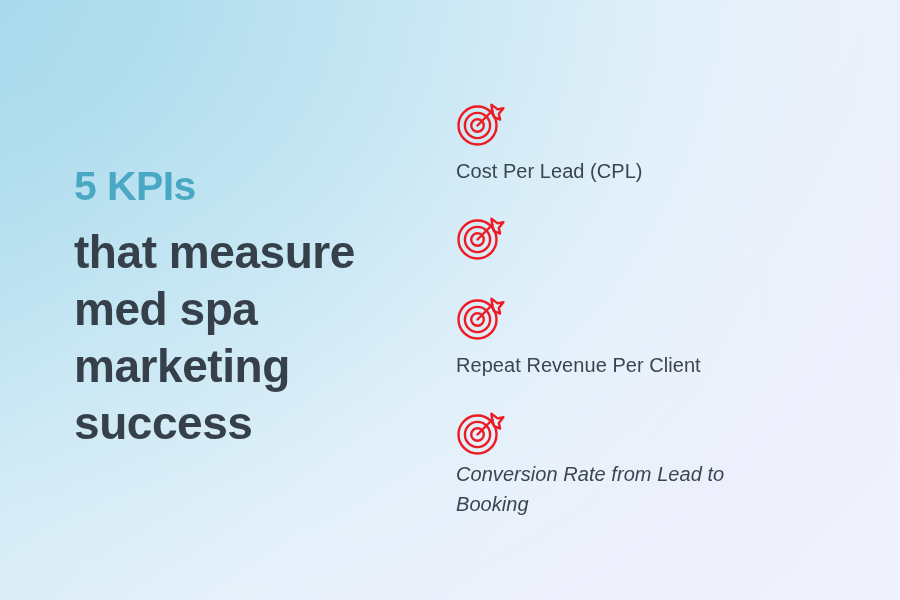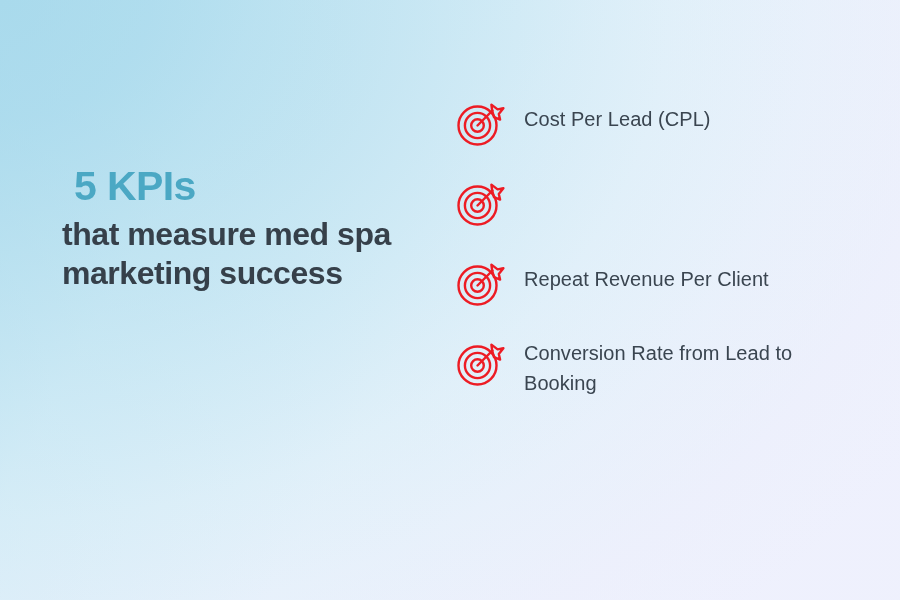--- a/index.html
+++ b/index.html
@@ -60,44 +60,46 @@
     display: block;
     font-size: 41px;
     line-height: 1.02;
     font-weight: bold;
     letter-spacing: -0.6px;
     color: #4ba8c4;
     margin: 0 0 7px 16px;
   }
   .headline-main {
     display: block;
-    font-size: 32px;
+    font-size: 46px;
     line-height: 1.24;
     font-weight: bold;
     letter-spacing: -0.45px;
     color: #36404a;
-    margin: 4px;
+    margin: 16px;
   }
 
   
   .kpi-list {
     position: absolute;
     left: 456px;
     top: 96px;
     width: 400px;
     z-index: 3;
   }
   .kpi-item {
     display: flex;
     align-items: flex-start;
     min-height: 56px;
     margin-bottom: 24px;
+    flex-direction: column;
   }
   .kpi-item:last-child {
     margin-bottom: 16px;
+    font-style: italic;
   }
   .kpi-icon {
     flex: 0 0 auto;
     width: 50px;
     height: 52px;
     margin-right: 18px;
     display: block;
   }
   .kpi-icon svg {
     display: block;

